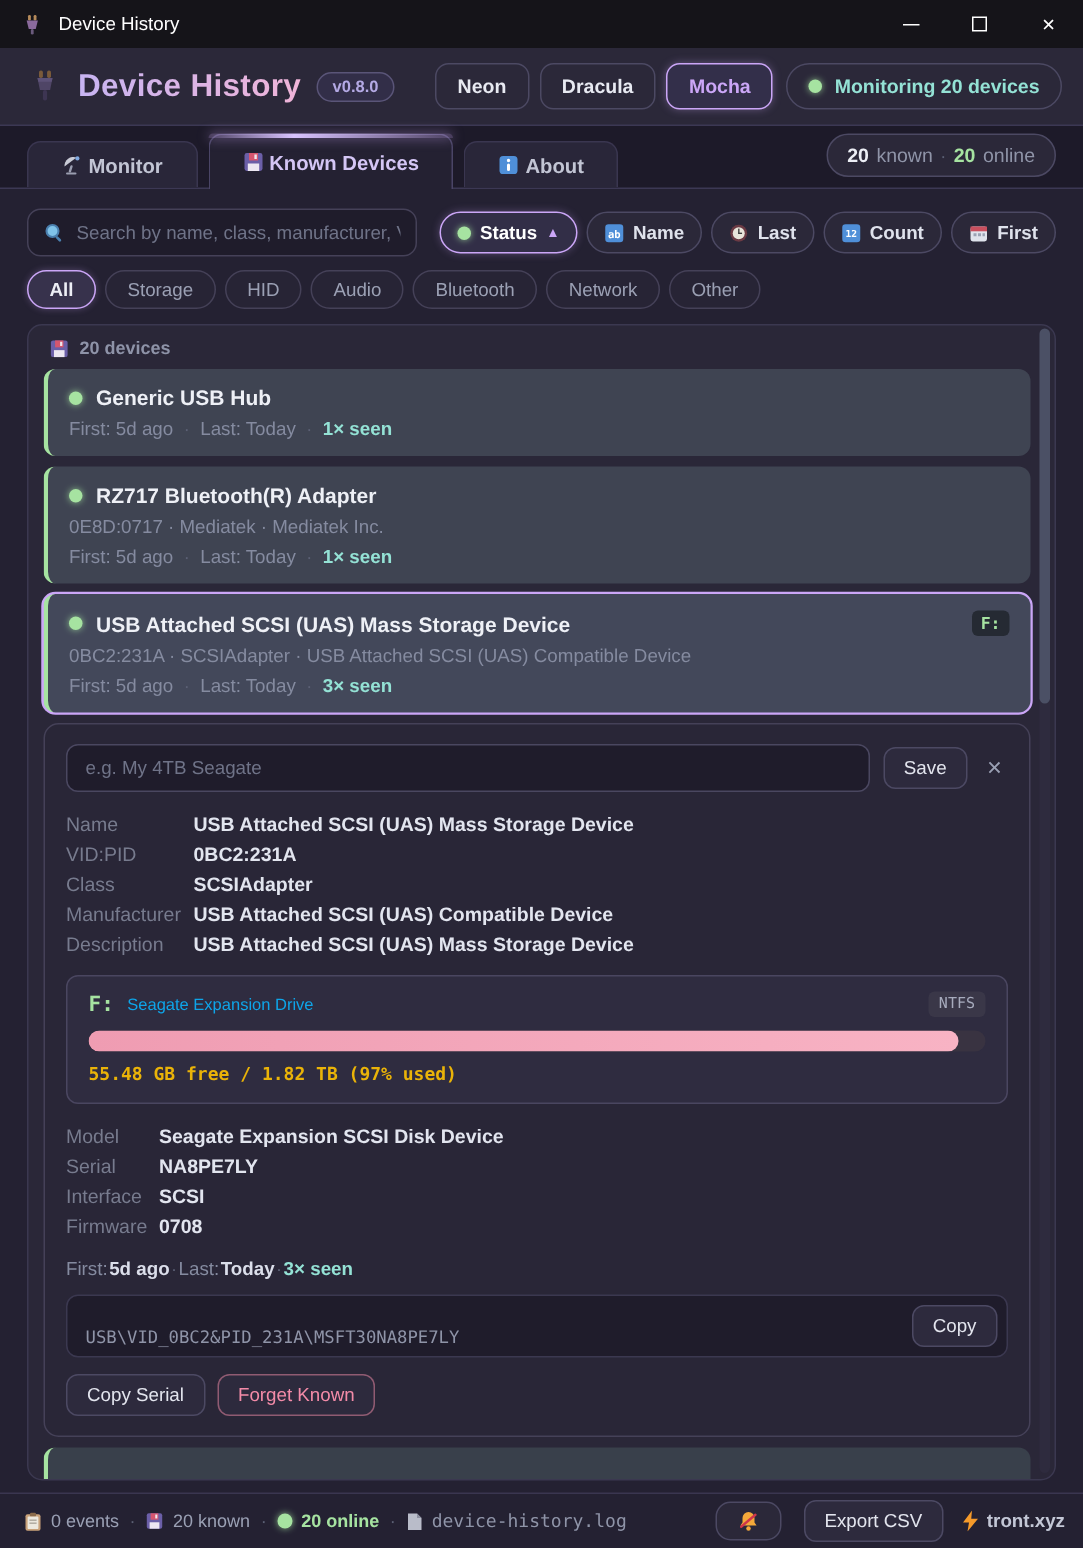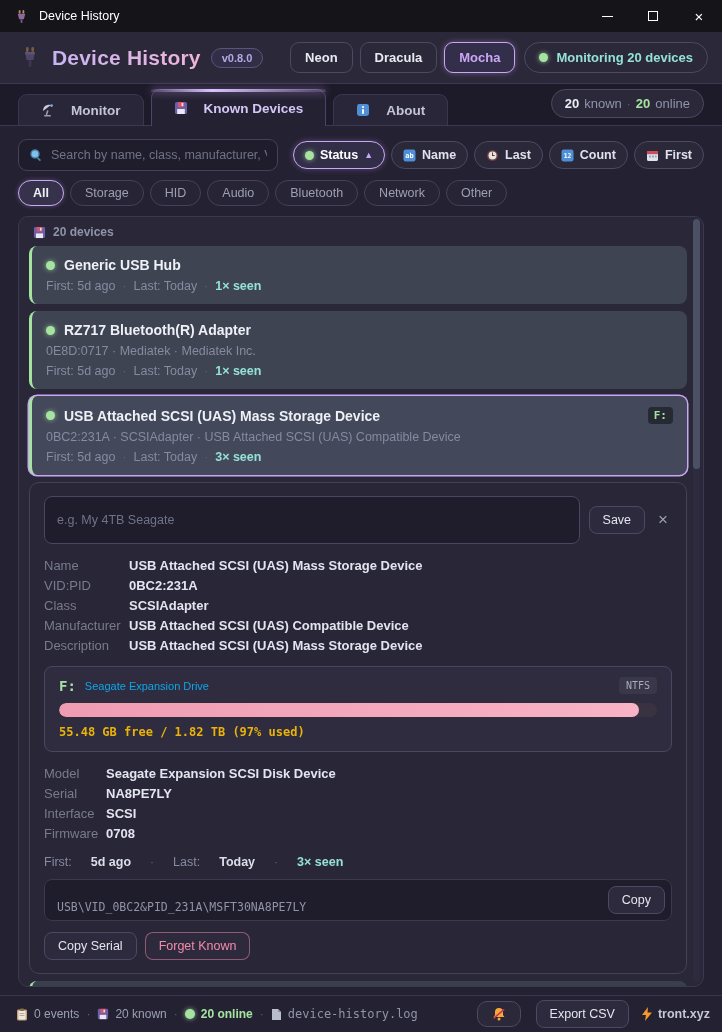--- a/index.html
+++ b/index.html
@@ -21,21 +21,21 @@
   .version { margin-left:10px; font-size:11px; font-weight:bold; color:#b4a9e4; background:#322e48; border:1px solid #5a5578; border-radius:999px; padding:3px 10px; }
   .hdr-spacer { flex:1; }
   .theme-btn { font-size:13px; font-weight:bold; color:#e8eaf2; background:#2b2839; border:1px solid #4c4963; border-radius:9px; padding:7px 14px; margin-left:7px; cursor:pointer; }
   .theme-btn.active { color:#cba6f7; border-color:#cba6f7; background:#332f4a; box-shadow:0 0 6px rgba(203,166,247,.35); }
   .monitor-pill { margin-left:9px; display:flex; align-items:center; gap:8px; border:1px solid #4c4963; border-radius:999px; padding:7px 14px; background:#2b2839; }
   .monitor-pill .txt { color:#94e2d5; font-size:13px; font-weight:bold; }
   .dot-green { width:9px; height:9px; border-radius:50%; background:#a6e3a1; box-shadow:0 0 5px rgba(166,227,161,.8); display:inline-block; }
 
   
   .tabstrip { height:42px; background:#1d1a29; display:flex; align-items:flex-end; padding:0 18px; border-bottom:1px solid #3c3854; flex-shrink:0; }
-  .tab { display:flex; align-items:center; gap:16px; font-size:13.5px; font-weight:bold; color:#c2c5d4; background:#292639; border:1px solid #3a3650; border-bottom:none; border-radius:9px 9px 0 0; padding:0 22px; height:31px; margin-right:7px; cursor:pointer; position:relative; }
+  .tab { display:flex; align-items:center; gap:4px; font-size:13.5px; font-weight:bold; color:#c2c5d4; background:#292639; border:1px solid #3a3650; border-bottom:none; border-radius:9px 9px 0 0; padding:0 22px; height:31px; margin-right:7px; cursor:pointer; position:relative; }
   .tab.active { height:37px; background:#242132; color:#d4c6f5; border-color:#4a4566; margin-bottom:-1px; }
   .tab.active::before { content:""; position:absolute; top:-1px; left:-1px; right:-1px; height:3px; border-radius:9px 9px 0 0; background:linear-gradient(90deg,rgba(203,166,247,.25),#d9c3ff 35%,rgba(203,166,247,.25)); box-shadow:0 0 8px rgba(203,166,247,.6); }
   .counts-pill { margin-left:auto; margin-bottom:7px; display:flex; align-items:center; gap:5px; border:1px solid #4c4963; border-radius:999px; padding:6px 13px; background:#2b2839; font-size:13px; color:#8f94a8; }
   .counts-pill .num { color:#eceef5; font-weight:bold; }
   .counts-pill .num.green { color:#a6e3a1; }
 
   
   .main { flex:1; background:#242132; padding:13px 18px 0 18px; display:flex; flex-direction:column; overflow:hidden; }
   .toolbar { display:flex; align-items:center; flex-shrink:0; }
   .search-box { width:324px; height:32px; background:#1f1c2b; border:1px solid #454158; border-radius:9px; display:flex; align-items:center; padding:0 10px; }
@@ -57,38 +57,38 @@
   .card-title-row { display:flex; align-items:center; gap:9px; }
   .card-title { color:#eef0f6; font-size:14px; font-weight:bold; flex:1; }
   .drive-badge { background:#252a33; color:#a6e3a1; font-family:"DejaVu Sans Mono",monospace; font-size:11px; font-weight:bold; border-radius:4px; padding:2px 6px; }
   .card-meta { color:#858ba0; font-size:12.5px; margin-top:6px; }
   .card-seen { color:#858ba0; font-size:12.5px; margin-top:6px; display:flex; gap:7px; align-items:center; }
   .seen-teal { color:#94e2d5; font-weight:bold; }
 
   
   .detail { background:#292637; border:1px solid #454158; border-radius:10px; padding:13px 14px; margin-bottom:7px; }
   .nick-row { display:flex; align-items:center; gap:9px; }
-  .nick-input { flex:1; height:48px; background:#1f1c2b; border:1px solid #4a4760; border-radius:8px; padding:0 12px; color:#cdd0de; font-size:12.5px; outline:none; font-family:"Liberation Sans",sans-serif; }
+  .nick-input { flex:1; height:32px; background:#1f1c2b; border:1px solid #4a4760; border-radius:8px; padding:0 12px; color:#cdd0de; font-size:12.5px; outline:none; font-family:"Liberation Sans",sans-serif; }
   .nick-input::placeholder { color:#6f7388; }
   .btn { background:#2d2a3d; border:1px solid #4c4963; border-radius:8px; color:#e3e5ee; font-size:12.5px; padding:6px 13px; cursor:pointer; font-family:"Liberation Sans",sans-serif; }
   .close-x { color:#9aa0b4; font-size:17px; cursor:pointer; padding:0 4px; }
   .fgrid { margin-top:12px; }
   .frow { display:flex; font-size:13px; line-height:20px; }
   .flabel { width:85px; color:#777b8e; flex-shrink:0; }
   .flabel.narrow { width:62px; }
   .fvalue { color:#e2e5ef; font-weight:bold; }
   .drive-panel { margin-top:10px; background:#2f2c40; border:1px solid #4a4660; border-radius:8px; padding:10px 14px 12px 14px; }
   .drive-head { display:flex; align-items:center; gap:9px; }
   .drive-letter { color:#a6e3a1; font-family:"DejaVu Sans Mono",monospace; font-weight:bold; font-size:14px; }
   .drive-name { color:#0ea5e9; font-size:11px; flex:1; }
   .fs-badge { background:#3a3748; color:#a7abbd; font-size:10px; font-family:"DejaVu Sans Mono",monospace; border-radius:4px; padding:3px 7px; }
   .bar-track { margin-top:9px; height:14px; background:#393341; border-radius:999px; overflow:hidden; }
   .bar-fill { height:100%; background:linear-gradient(90deg,#ef9cb2,#f8b3c4); border-radius:999px; }
   .usage { margin-top:8px; color:#eab308; font-family:"DejaVu Sans Mono",monospace; font-size:12px; font-weight:bold; }
-  .seen-row { display:flex; gap:19px; align-items:center; color:#858ba0; font-size:12.5px; margin-top:11px; }
+  .seen-row { display:flex; gap:1px; align-items:center; color:#858ba0; font-size:12.5px; margin-top:11px; }
   .seen-row b { color:#dbdeea; }
   .path-box { margin-top:10px; background:#1f1c2b; border:1px solid #3b3850; border-radius:8px; display:flex; align-items:flex-end; padding:6px 6px 6px 12px; }
   .path-text { flex:1; color:#8f94a8; font-family:"DejaVu Sans Mono",monospace; font-size:11.5px; }
   .actions { display:flex; gap:8px; margin-top:11px; }
   .btn.danger { color:#f38ba8; border-color:rgba(243,139,168,.5); }
   .sliver { height:24px; background:#39404b; border-left:3px solid #a6e3a1; border-radius:8px 8px 0 0; }
   .scroll-track { position:absolute; top:4px; right:3px; width:7px; bottom:4px; background:#2e2b3e; border-radius:4px; }
   .scroll-thumb { position:absolute; top:2px; right:3px; width:7px; height:250px; background:#4b5065; border-radius:4px; }
 
   

